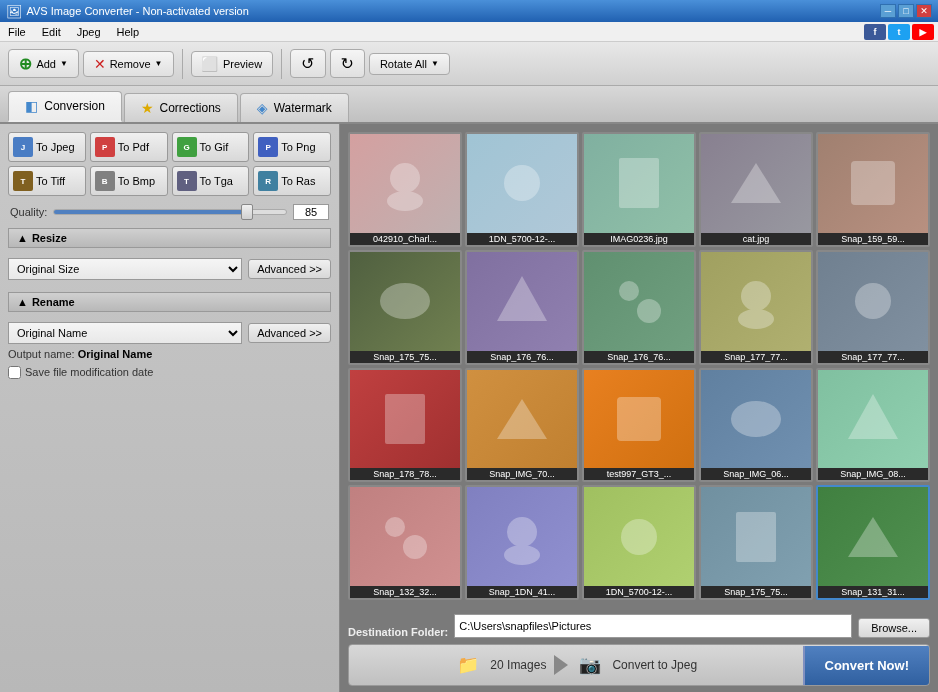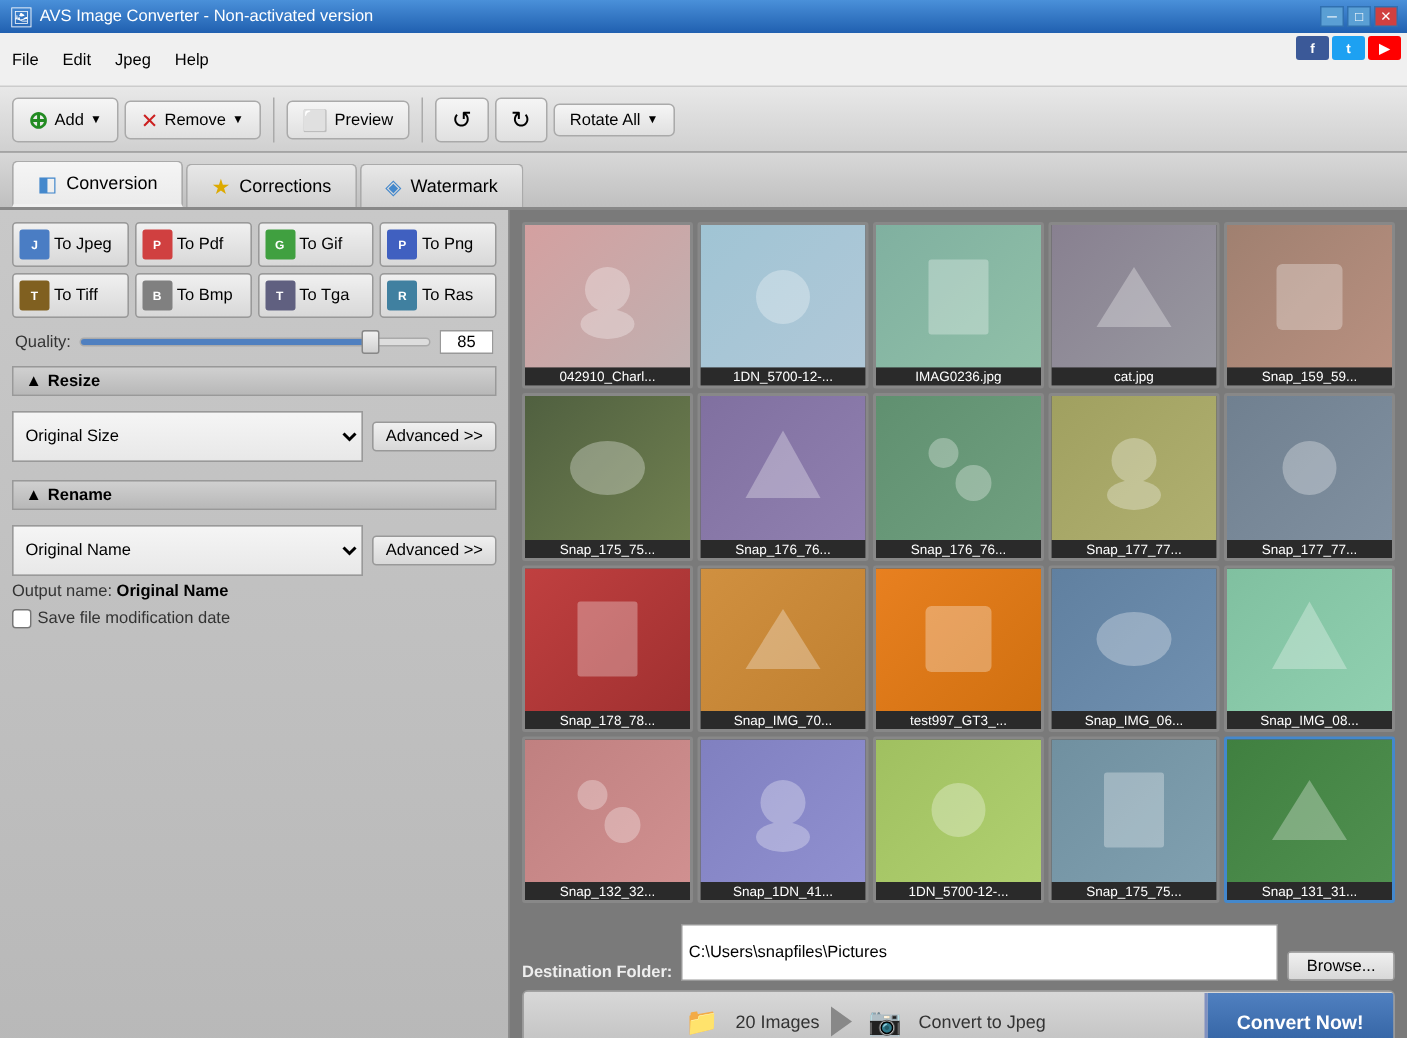--- a/index.html
+++ b/index.html
@@ -25,21 +25,21 @@
       color: white;
       font-size: 9px;
       display: flex; align-items: center; justify-content: center;
       cursor: pointer;
     }
     .title-btn.close { background: #d04040; }
 
     
     #menubar {
       background: #f0f0f0;
-      height: 36px;
+      height: 20px;
       display: flex;
       align-items: center;
       padding: 0 4px;
       border-bottom: 1px solid #ccc;
       gap: 8px;
     }
     .menu-item { font-size: 11px; cursor: pointer; padding: 2px 4px; }
 
     
     #social-icons {
@@ -190,21 +190,21 @@
 
     
     .control-row {
       display: flex;
       gap: 6px;
       align-items: center;
       margin-bottom: 4px;
     }
     .dropdown-select {
       flex: 1;
-      height: 34px;
+      height: 22px;
       border: 1px solid #999;
       background: linear-gradient(to bottom, #f5f5f5, #e8e8e8);
       font-size: 11px;
       padding: 0 4px;
     }
     .advanced-btn {
       background: linear-gradient(to bottom, #f0f0f0, #d8d8d8);
       border: 1px solid #999;
       border-radius: 3px;
       padding: 3px 8px;
@@ -279,21 +279,21 @@
     
     #dest-row {
       display: flex;
       align-items: flex-end;
       gap: 6px;
       margin-bottom: 6px;
     }
     #dest-label { font-size: 11px; color: #eee; font-weight: bold; white-space: nowrap; }
     #dest-input {
       flex: 1;
-      height: 38px;
+      height: 24px;
       border: 1px solid #999;
       background: white;
       font-size: 11px;
       padding: 0 4px;
     }
     #browse-btn {
       background: linear-gradient(to bottom, #f0f0f0, #d8d8d8);
       border: 1px solid #999;
       border-radius: 3px;
       padding: 3px 12px;

